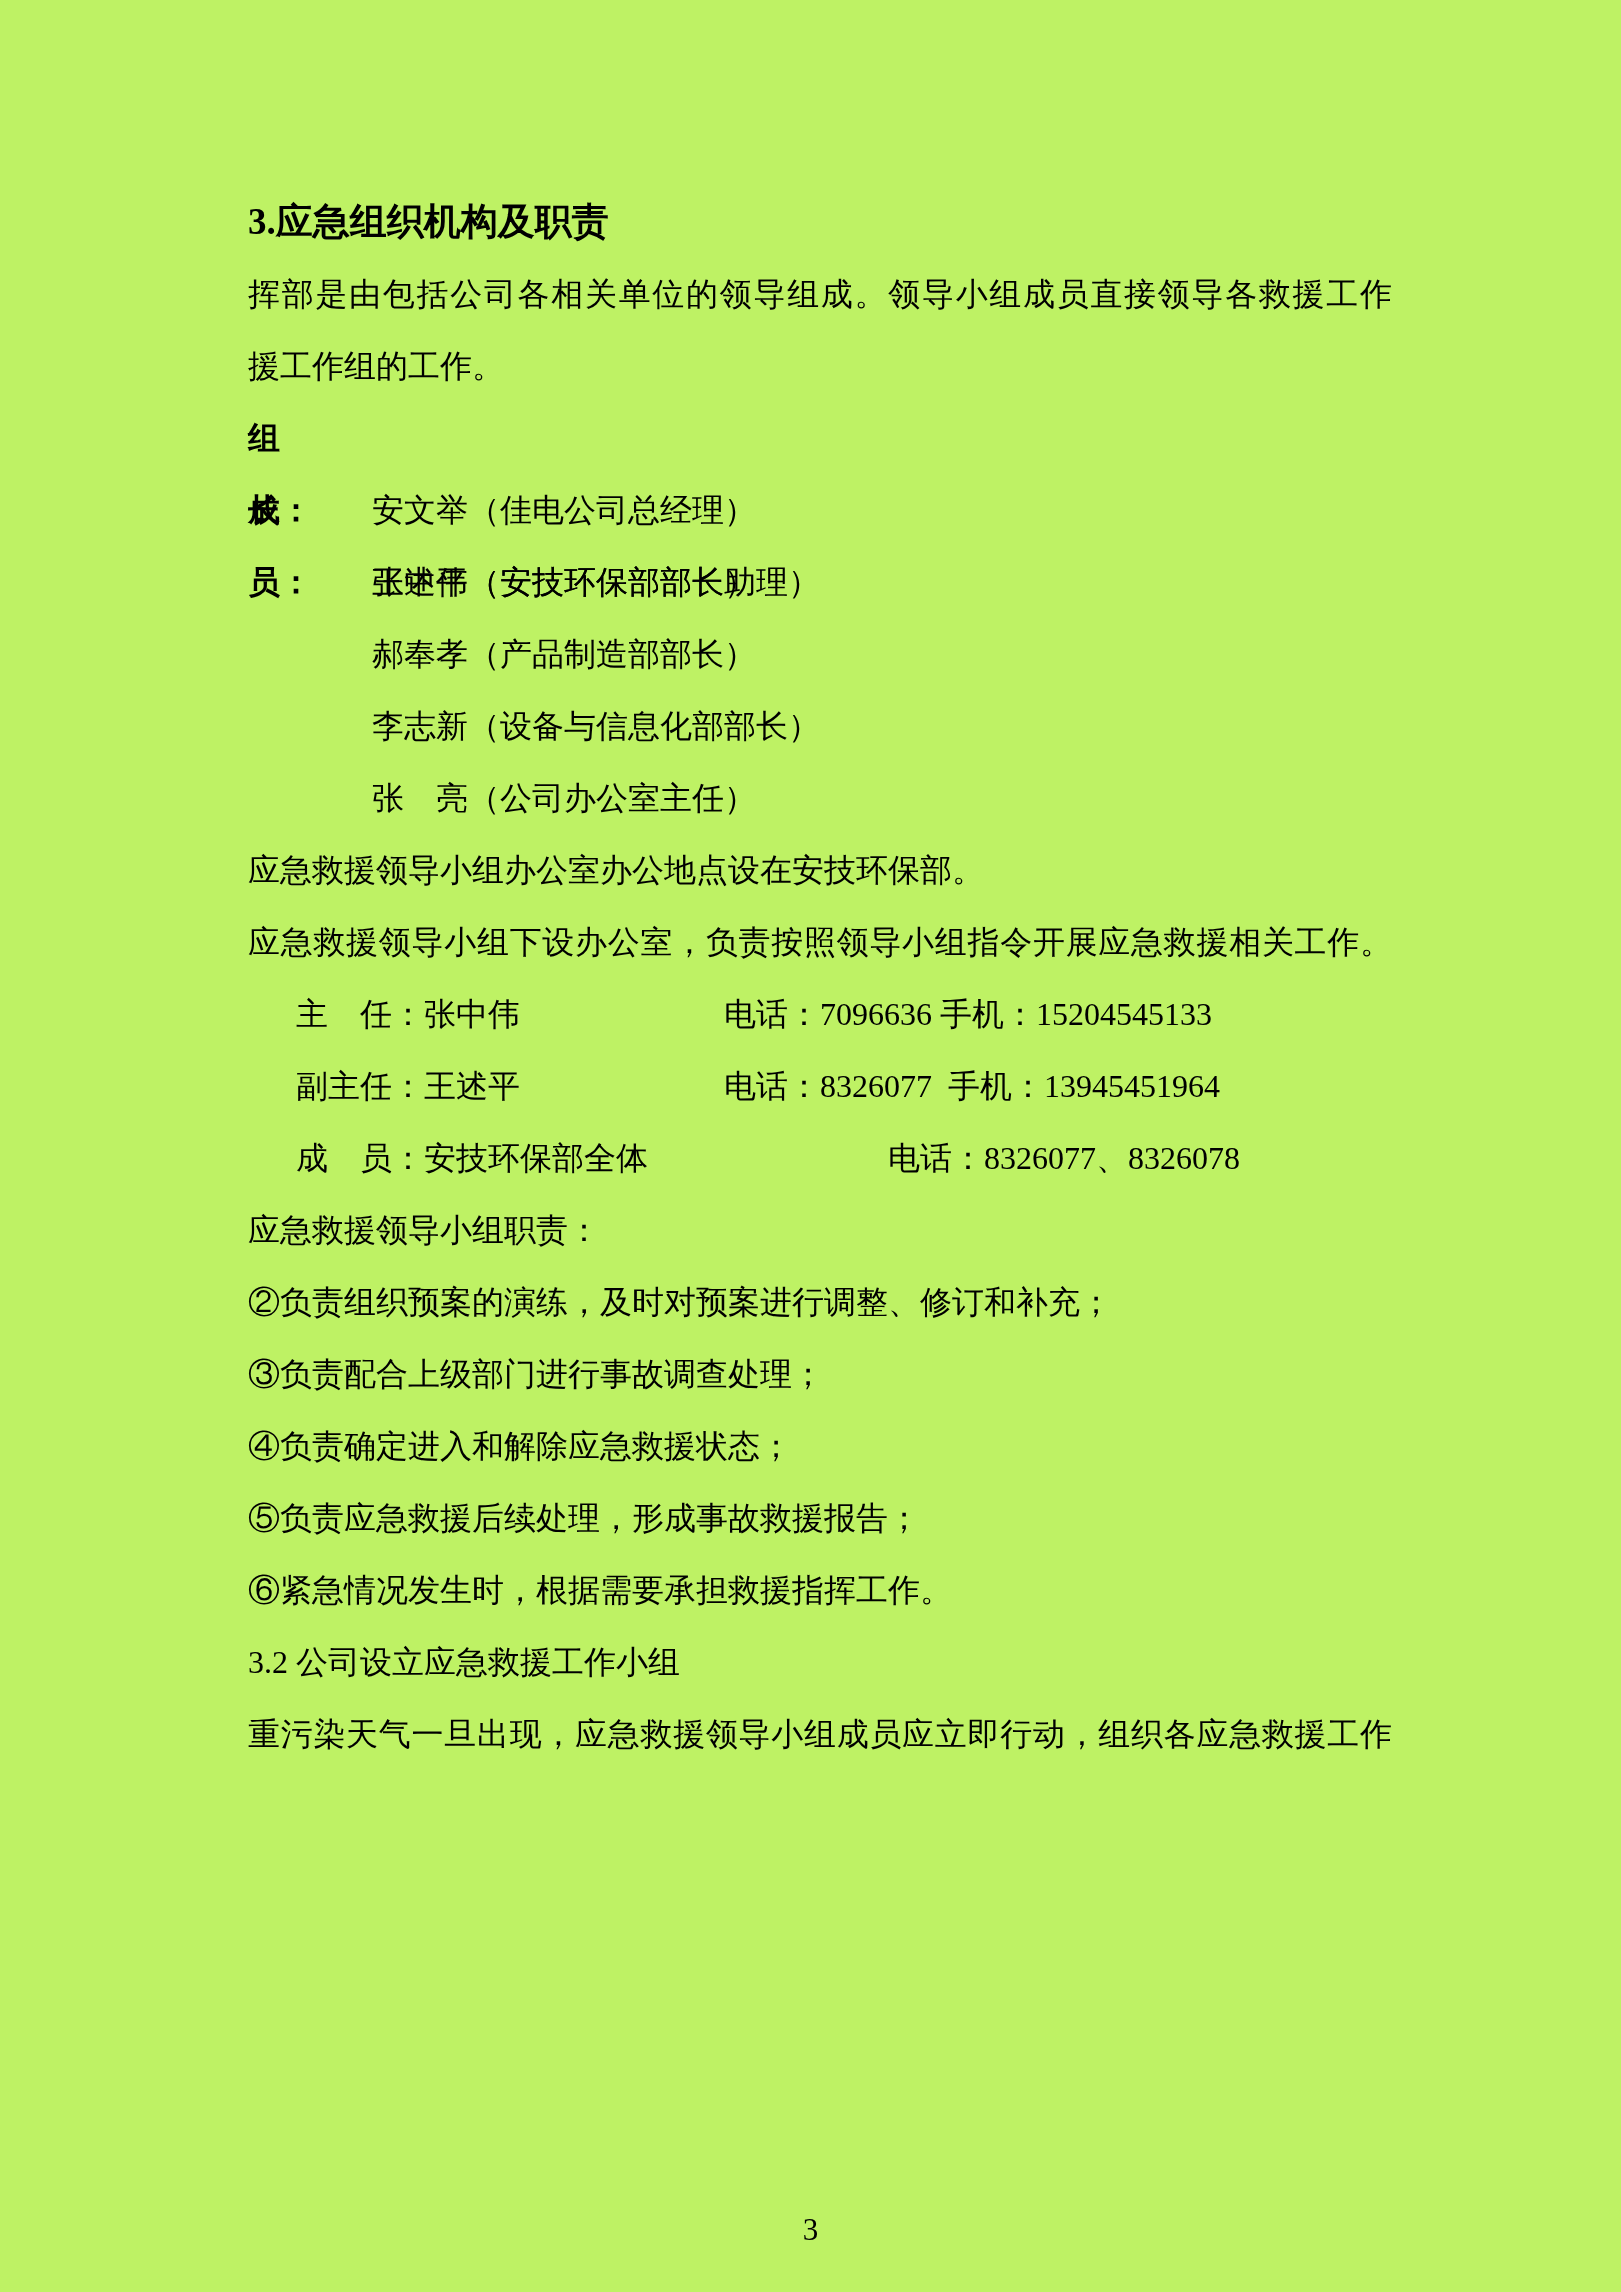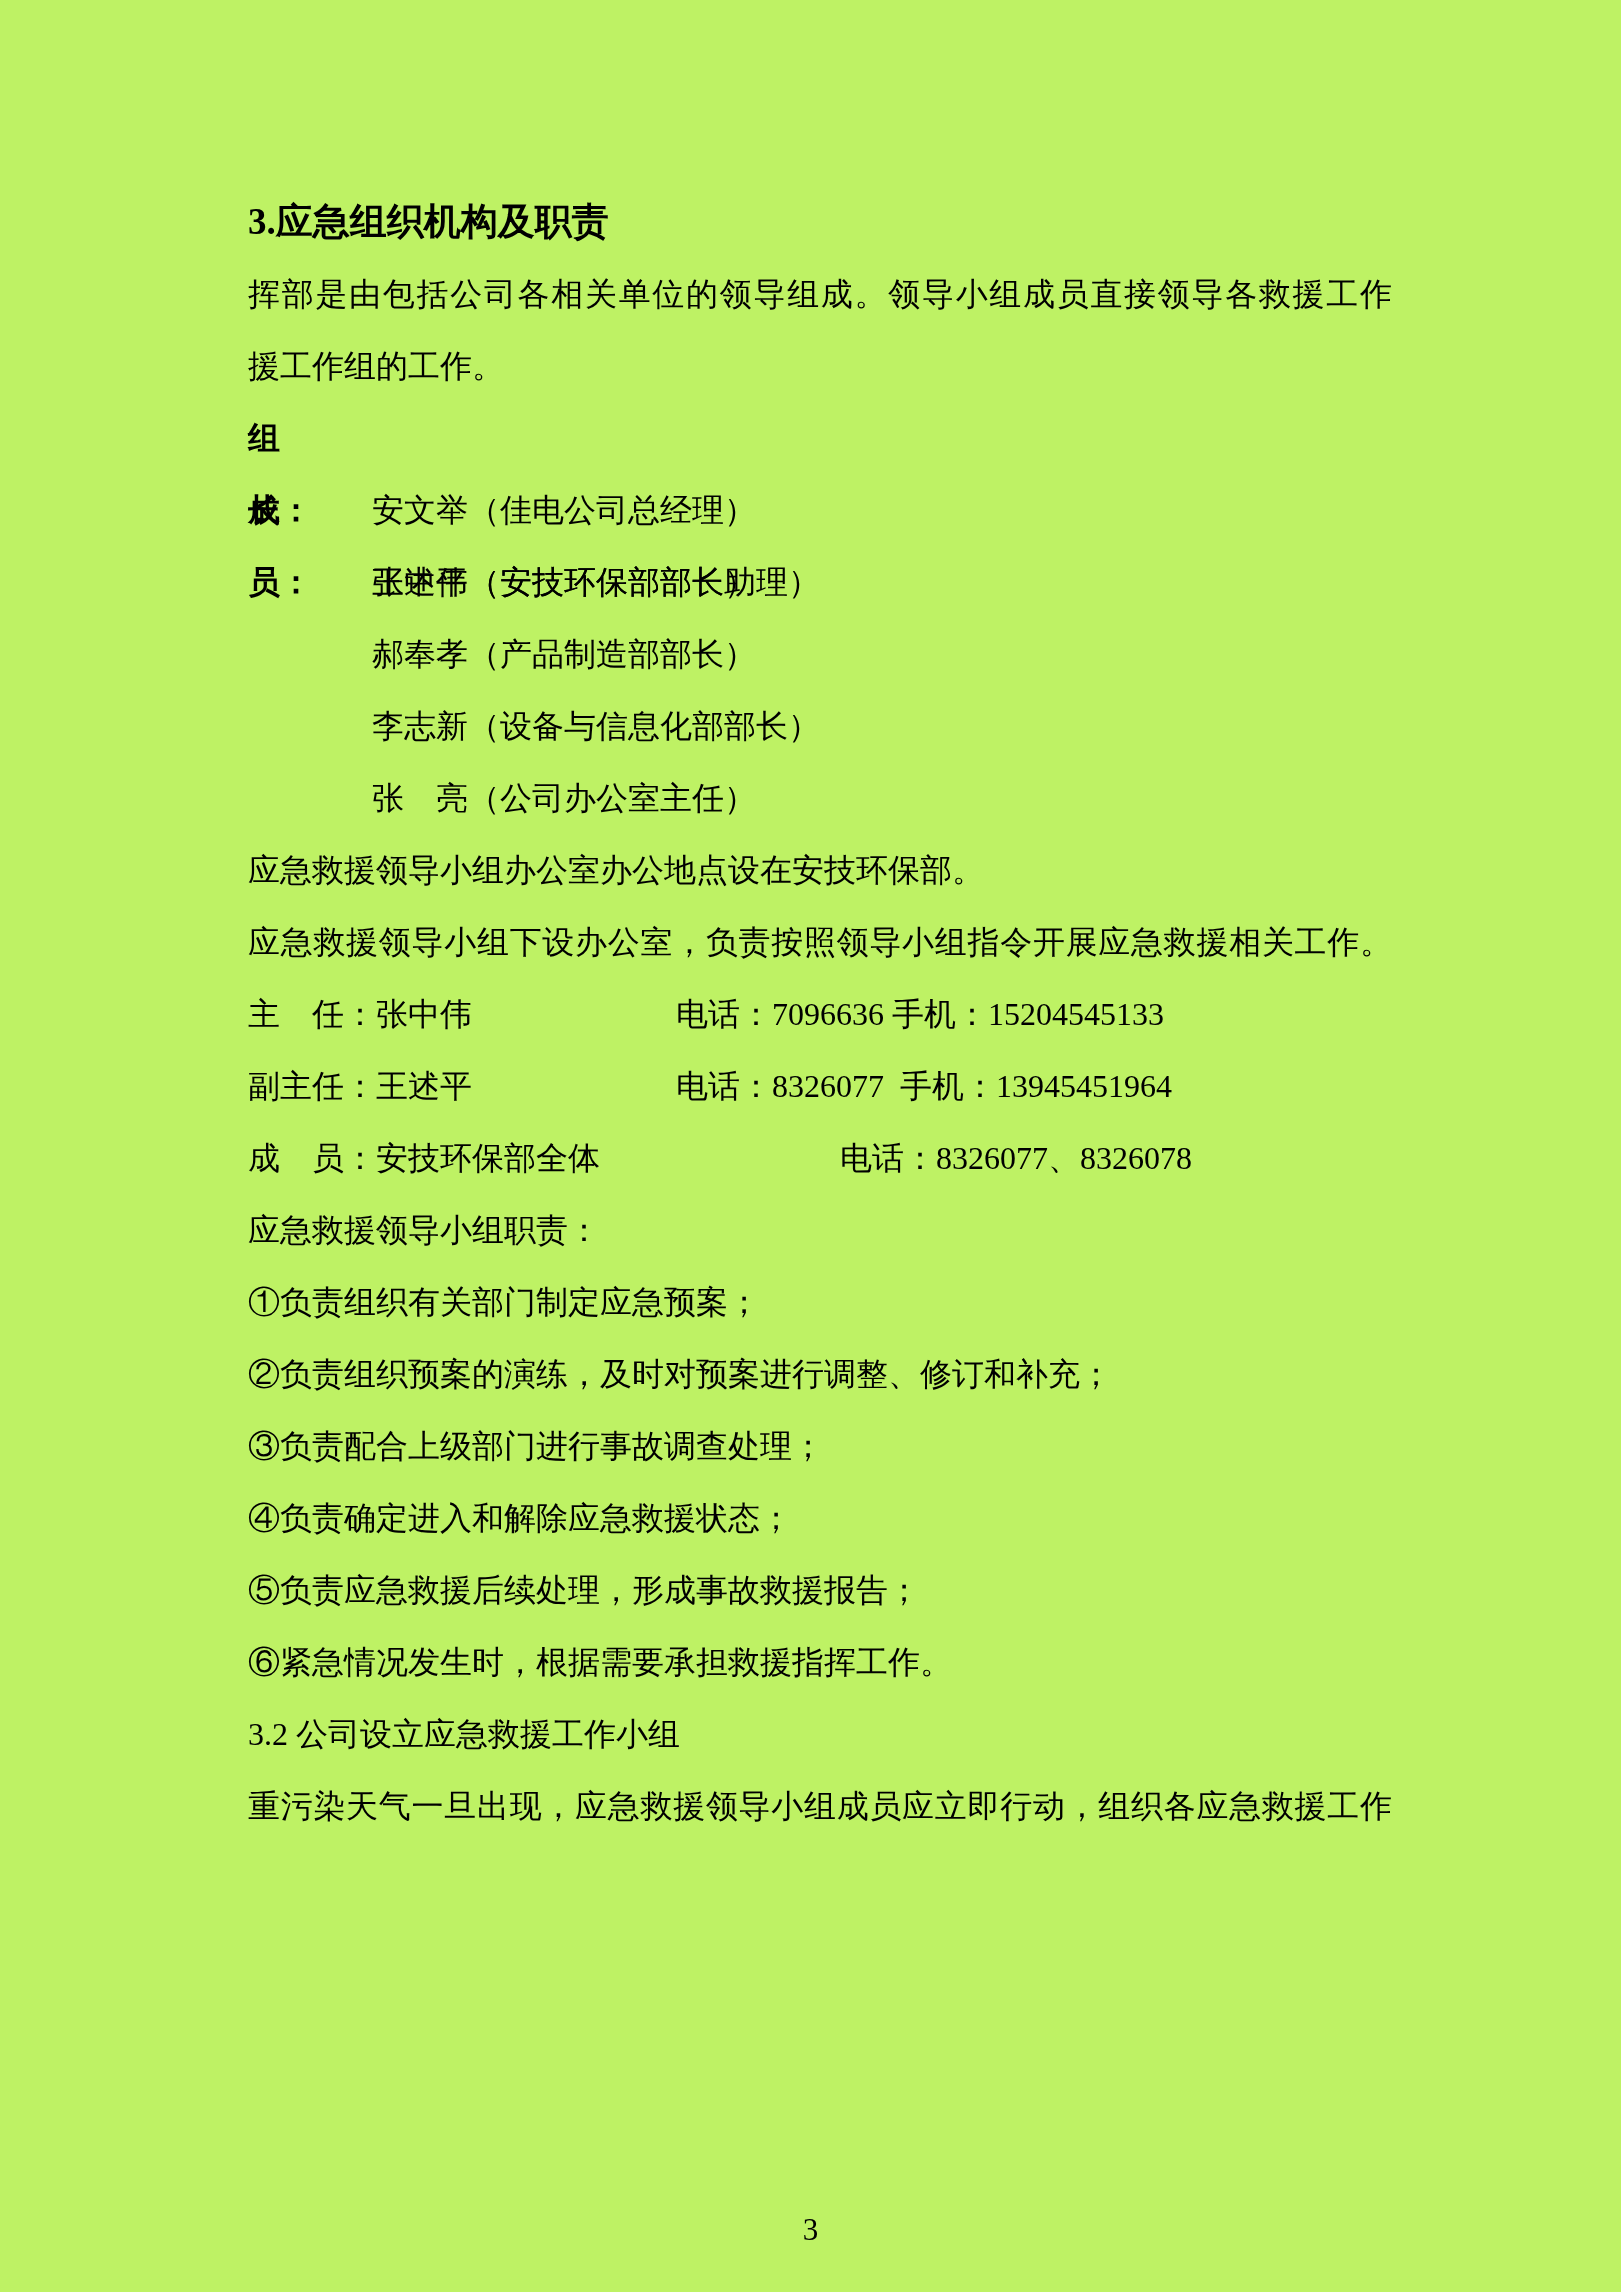--- a/index.html
+++ b/index.html
@@ -10,21 +10,21 @@
     font-family:"Liberation Serif","DejaVu Serif",serif;
     overflow:hidden;
   }
   .content{position:absolute;left:248px;top:186px;width:1144px;}
   .line{font-size:32px;height:72px;line-height:72px;}
   .heading{font-weight:bold;font-size:37px;}
   .fill{text-align:justify;text-align-last:justify;}
   .label{display:inline-block;width:124px;font-weight:bold;}
   .indent{padding-left:124px;}
   .contact{display:flex;}
-  .cl{display:inline-block;flex:none;}
+  .cl{display:inline-block;flex:none;margin-left:48px;}
   .w1{width:428px;}
   .w2{width:592px;}
   .cr{white-space:pre;}
   .pagenum{
     position:absolute;left:0;top:2200px;width:100%;
     text-align:center;font-size:31px;line-height:59px;
   }
 </style>
 </head>
 <body>
@@ -58,21 +58,20 @@
     <div class="line contact">
       <span class="cl w1">副主任：王述平</span>
         <span class="cr">电话：8326077  手机：13945451964</span>
     </div>
     <div class="line contact">
       <span class="cl w2">成　员：安技环保部全体</span>
         <span class="cr">电话：8326077、8326078</span>
     </div>
 
     <div class="line">应急救援领导小组职责：</div>
-    <div class="line">①负责组织有关部门制定应急预案；</div>
     <div class="line">②负责组织预案的演练，及时对预案进行调整、修订和补充；</div>
     <div class="line">③负责配合上级部门进行事故调查处理；</div>
     <div class="line">④负责确定进入和解除应急救援状态；</div>
     <div class="line">⑤负责应急救援后续处理，形成事故救援报告；</div>
     <div class="line">⑥紧急情况发生时，根据需要承担救援指挥工作。</div>
 
     <div class="line">3.2 公司设立应急救援工作小组</div>
     <div class="line fill">重污染天气一旦出现，应急救援领导小组成员应立即行动，组织各应急救援工作</div>
 
   </div>

